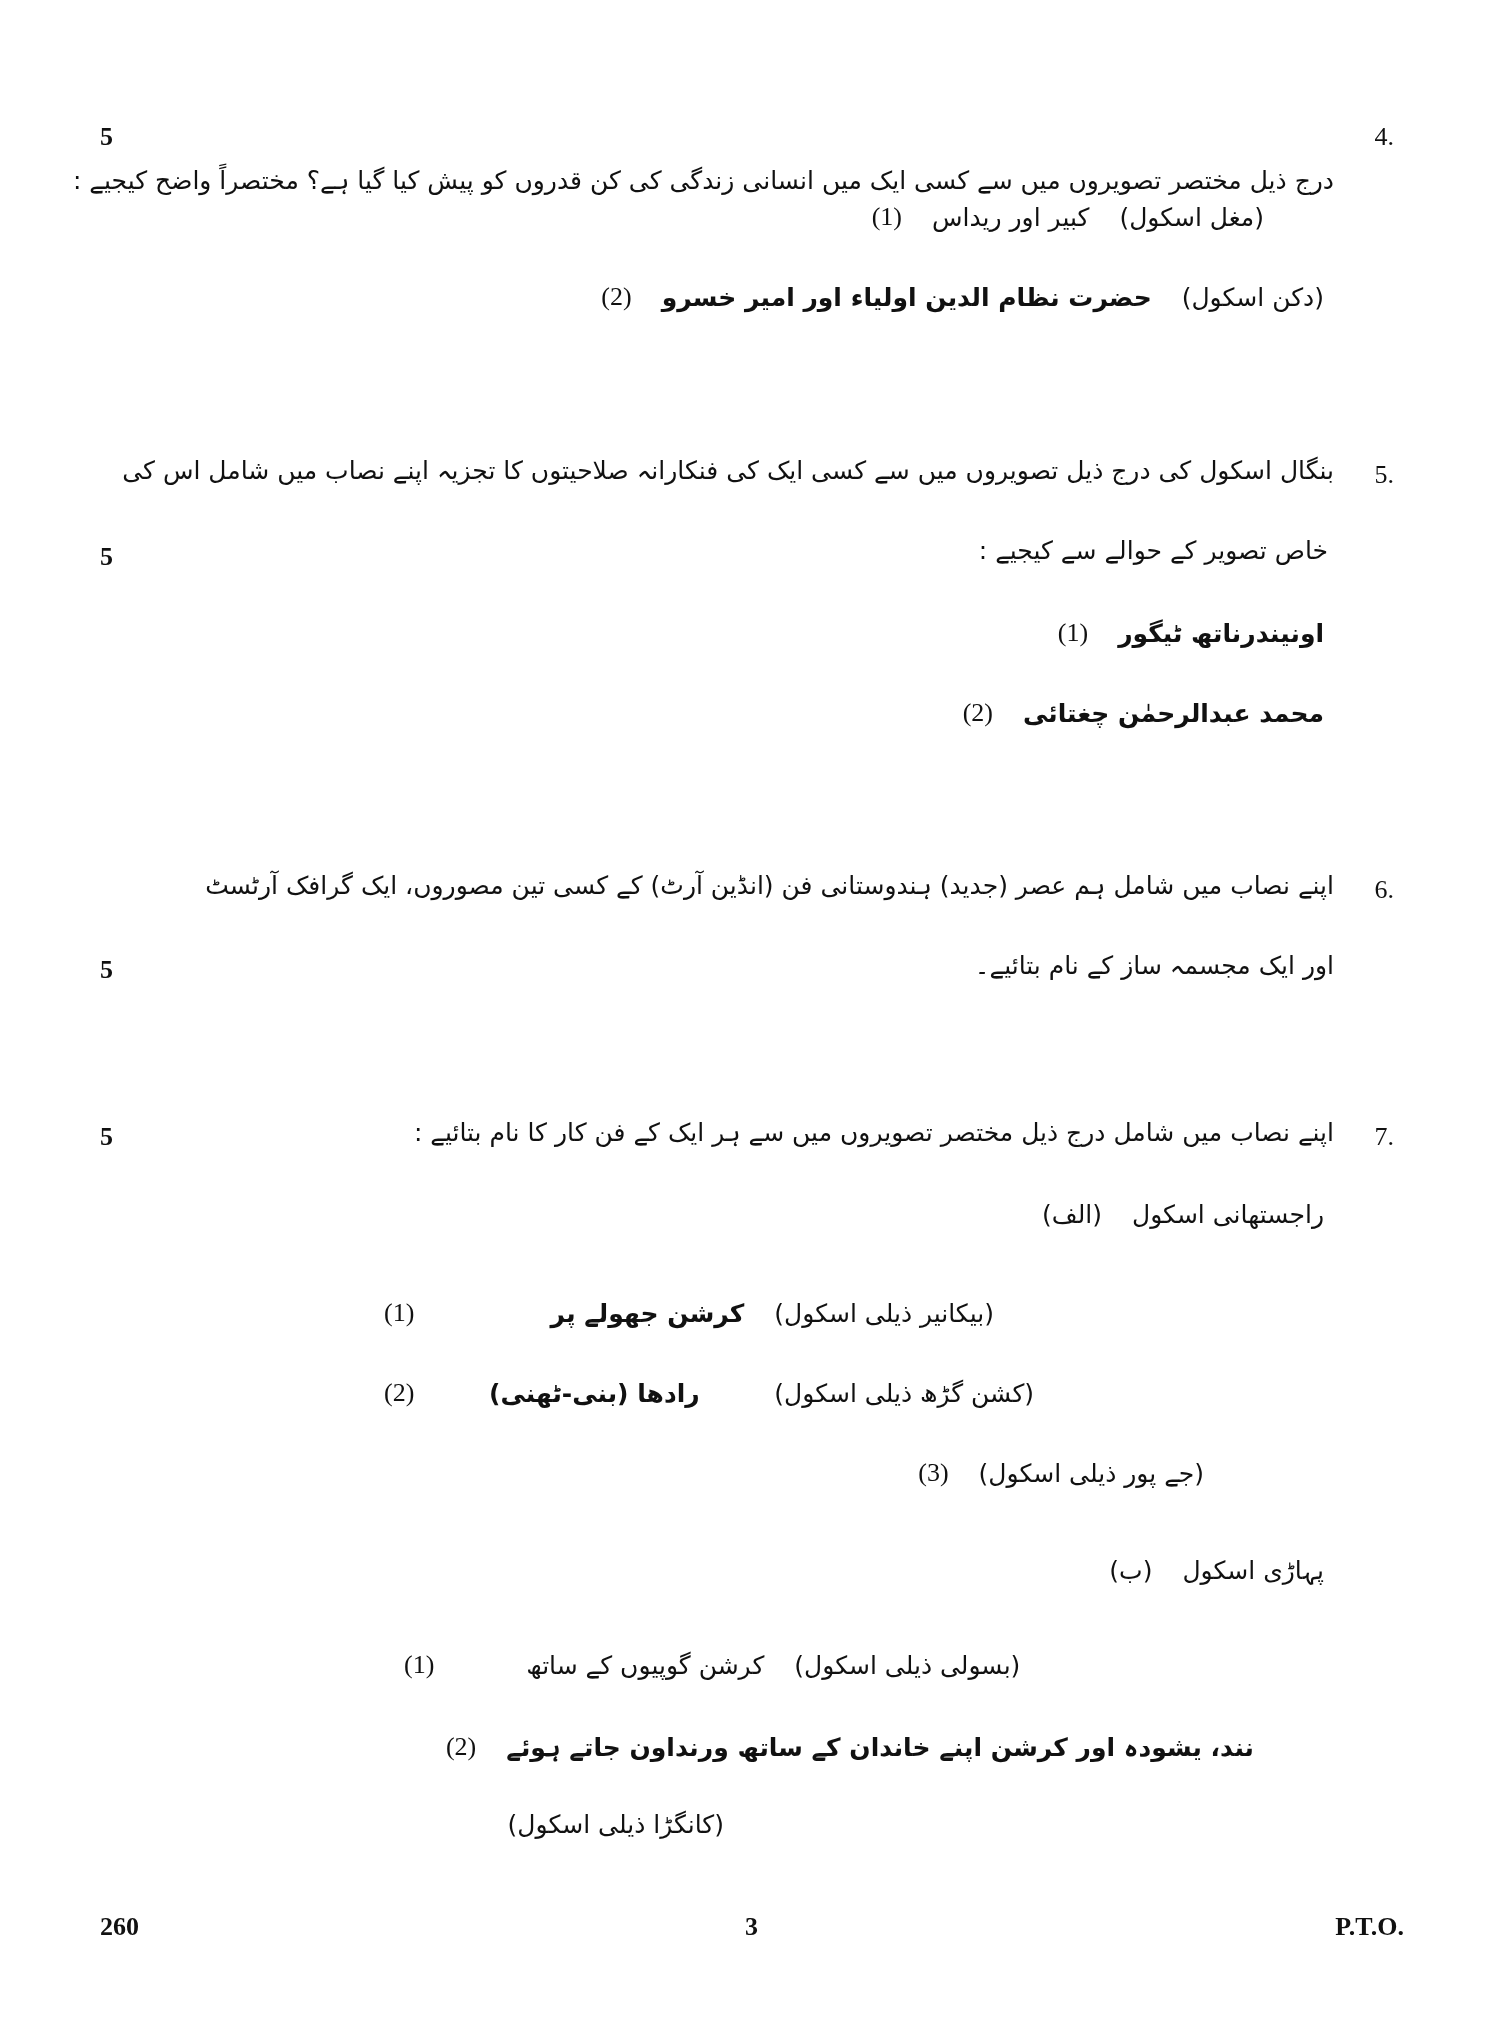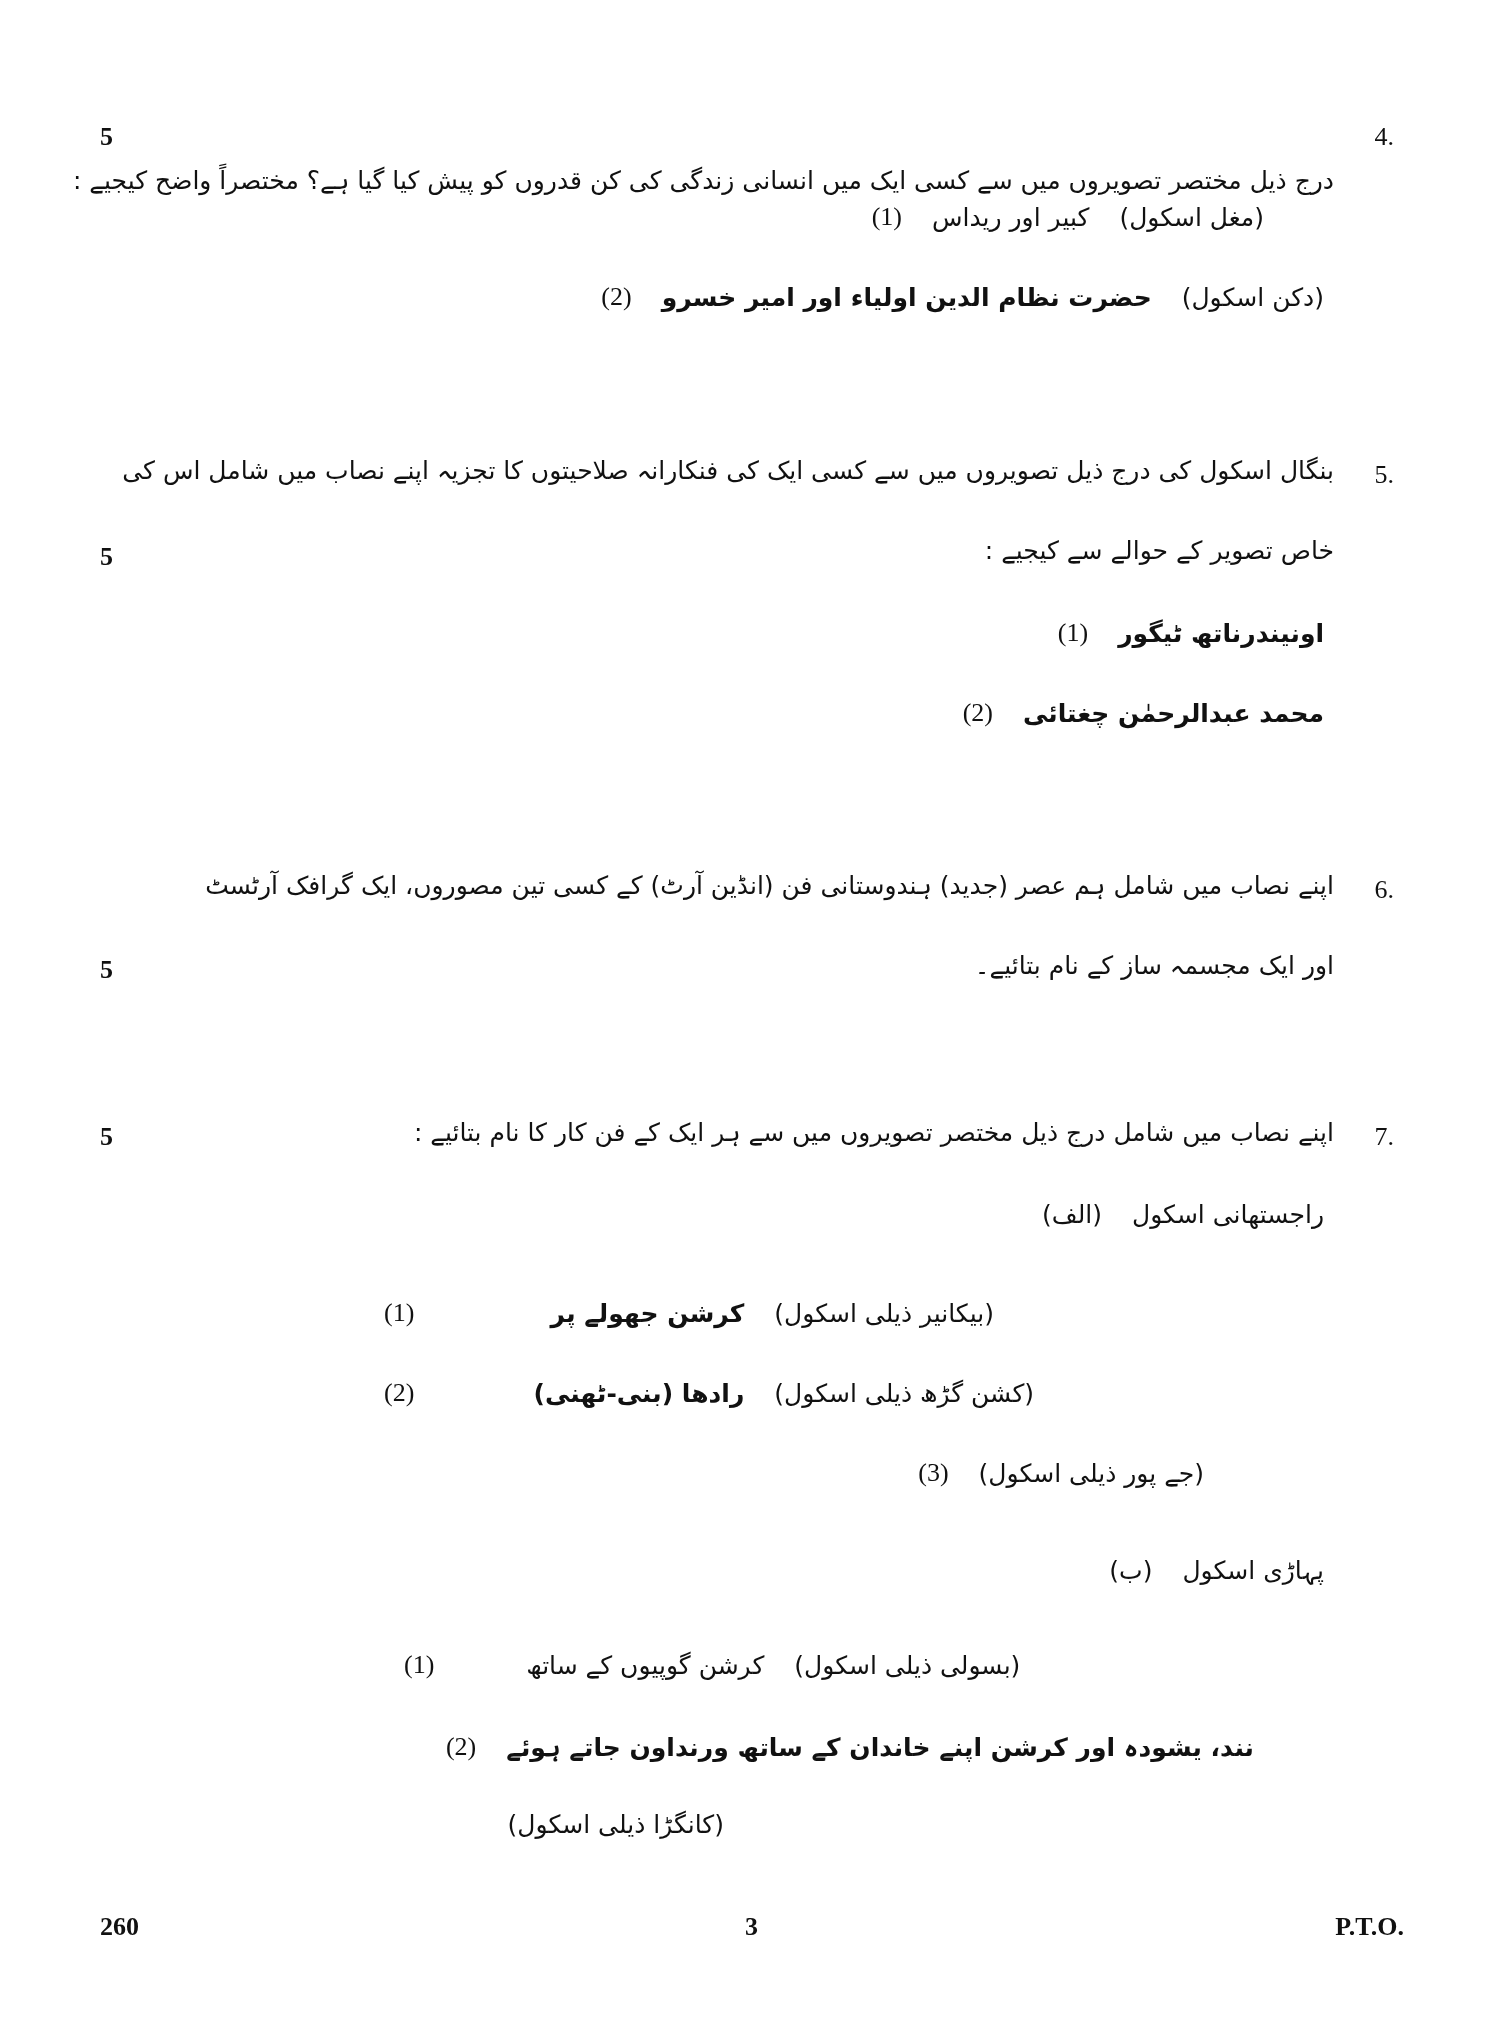--- a/index.html
+++ b/index.html
@@ -27,21 +27,21 @@
 </div>
 <div class="abs ur item" style="top:282px; right:180px;">
   <span class="lbl">(2)</span>
   <span class="bold">حضرت نظام الدین اولیاء اور امیر خسرو</span>
   <span>(دکن اسکول)</span>
 </div>
 
 <div class="abs qnum" style="top:460px;">5.</div>
 <div class="abs ur" style="top:456px; right:170px;margin-left:33px;">بنگال اسکول کی درج ذیل تصویروں میں سے کسی ایک کی فنکارانہ صلاحیتوں کا تجزیہ اپنے نصاب میں شامل اس کی</div>
 <div class="abs marks" style="top:542px;">5</div>
-<div class="abs ur" style="top:536px; right:170px;">خاص تصویر کے حوالے سے کیجیے :</div>
+<div class="abs ur" style="top:536px; right:176px;">خاص تصویر کے حوالے سے کیجیے :</div>
 
 <div class="abs ur item" style="top:618px; right:180px;">
   <span class="lbl">(1)</span>
   <span class="bold">اونیندرناتھ ٹیگور</span>
 </div>
 <div class="abs ur item" style="top:698px; right:180px;">
   <span class="lbl">(2)</span>
   <span class="bold">محمد عبدالرحمٰن چغتائی</span>
 </div>
 
@@ -59,21 +59,21 @@
   <span>راجستھانی اسکول</span>
 </div>
 
 <div class="abs ur item" style="top:1298px; right:300px; width:820px; justify-content:flex-start;">
   <span class="lbl">(1)</span>
   <span class="bold" style="width:300px;">کرشن جھولے پر</span>
   <span style="margin-right:40px;">(بیکانیر ذیلی اسکول)</span>
 </div>
 <div class="abs ur item" style="top:1378px; right:300px; width:820px; justify-content:flex-start;">
   <span class="lbl">(2)</span>
-  <span class="bold" style="width:300px;">رادھا (بنی-ٹھنی)</span>
+  <span class="bold" style="width:300px;text-align:center;">رادھا (بنی-ٹھنی)</span>
   <span style="margin-right:40px;">(کشن گڑھ ذیلی اسکول)</span>
 </div>
 <div class="abs ur item" style="top:1458px; right:300px;">
   <span class="lbl">(3)</span>
   <span>(جے پور ذیلی اسکول)</span>
 </div>
 
 <div class="abs ur item" style="top:1556px; right:180px;">
   <span>(ب)</span>
   <span>پہاڑی اسکول</span>

